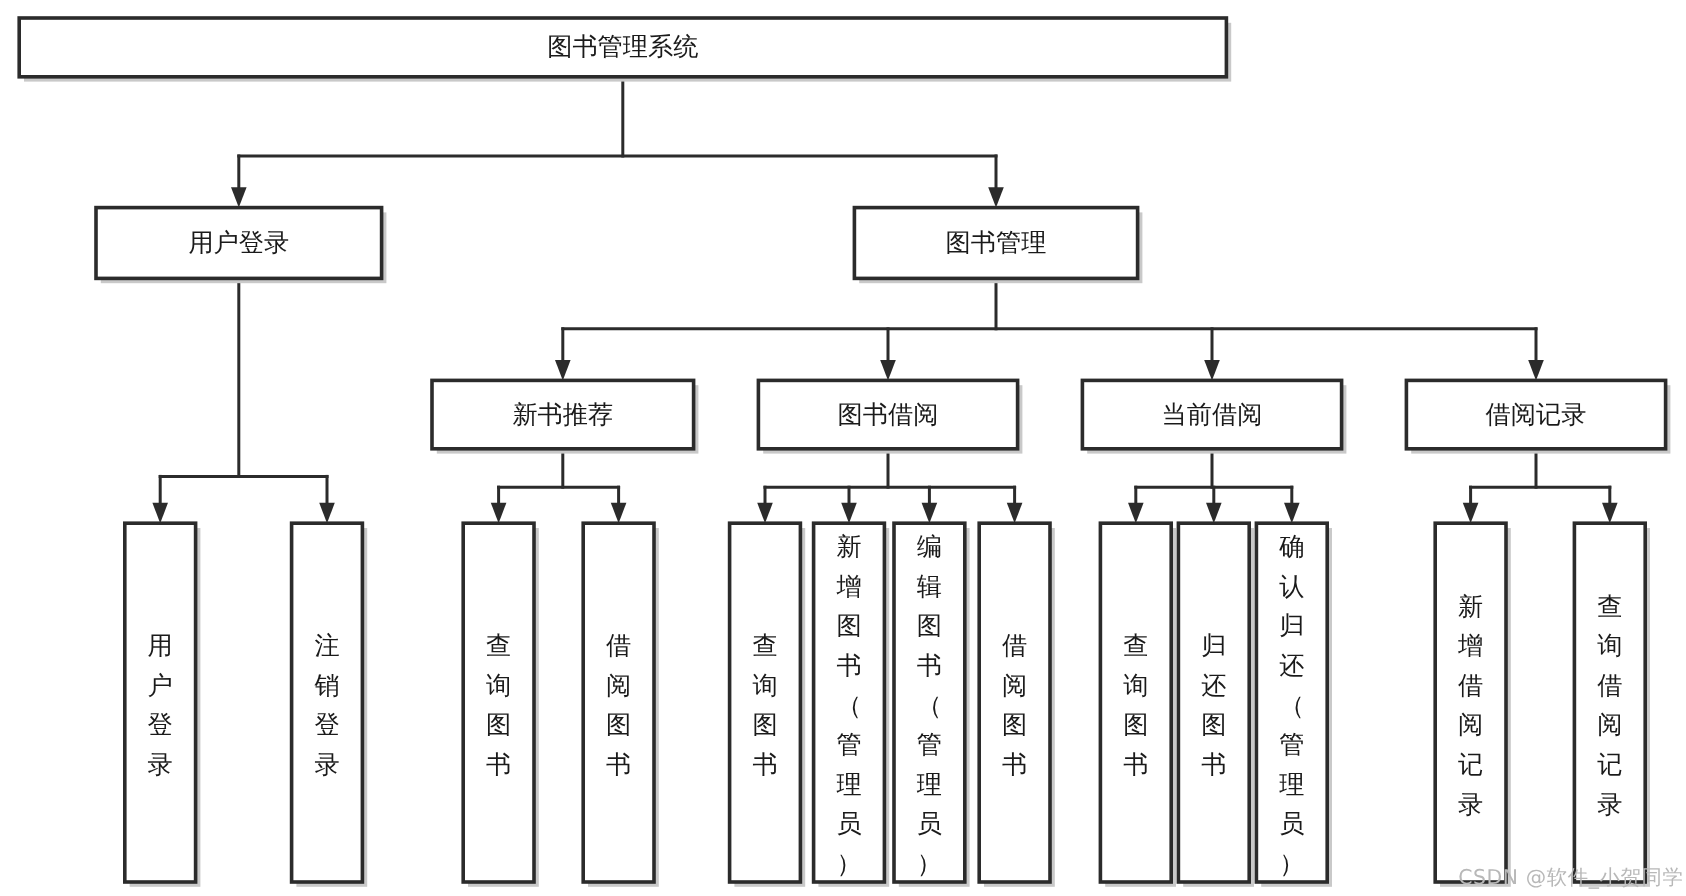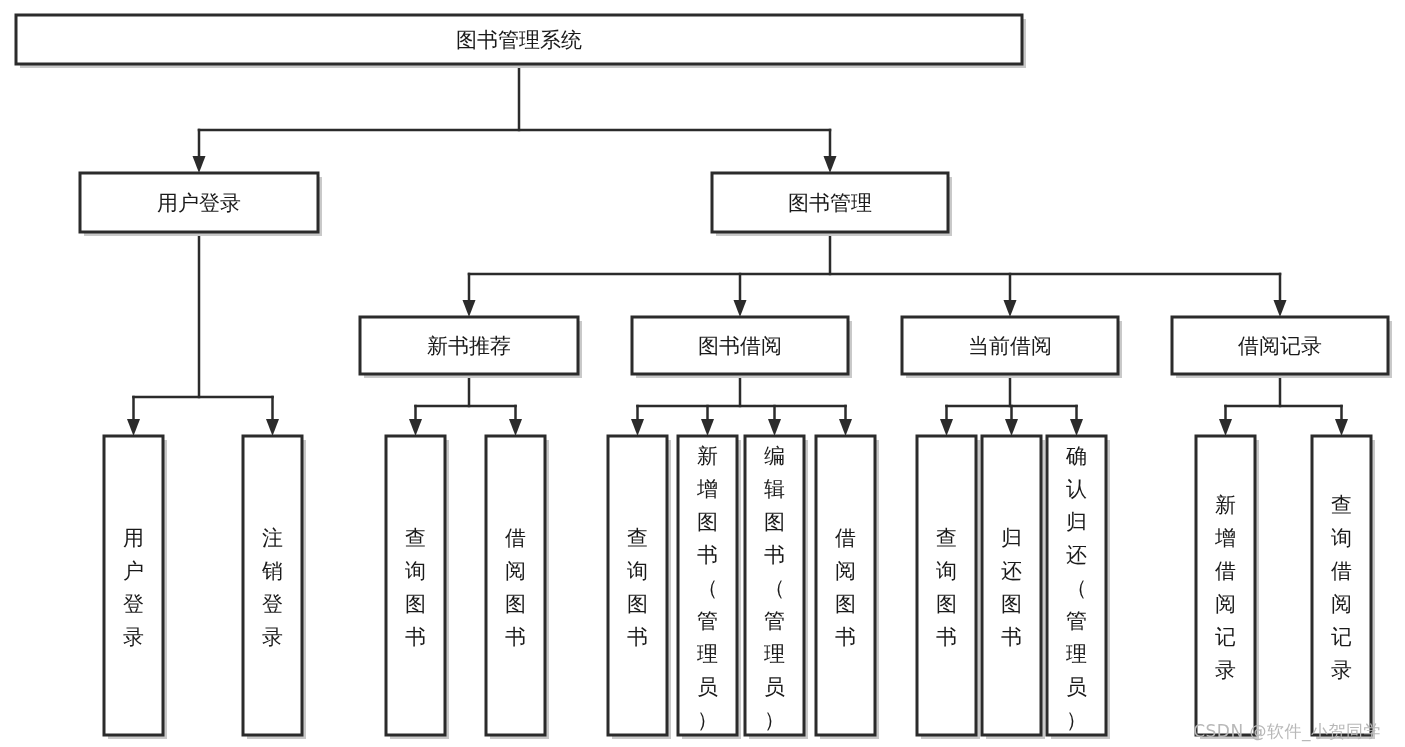--- a/index.html
+++ b/index.html
@@ -55,21 +55,21 @@
     dominant-baseline: middle;
   }
   .node-label-vertical {
     fill: #1a1a1a;
     font-family: "DejaVu Sans", "Liberation Sans", sans-serif;
     font-size: 21px;
     text-anchor: middle;
   }
   .watermark-text {
     position: absolute;
-    right: 24px;
+    right: 2px;
     bottom: 4px;
     font-family: "DejaVu Sans", "Liberation Sans", sans-serif;
     font-size: 17px;
     color: #b8b8b8;
     letter-spacing: 0.5px;
     white-space: nowrap;
     user-select: none;
   }
 </style>
 </head>

